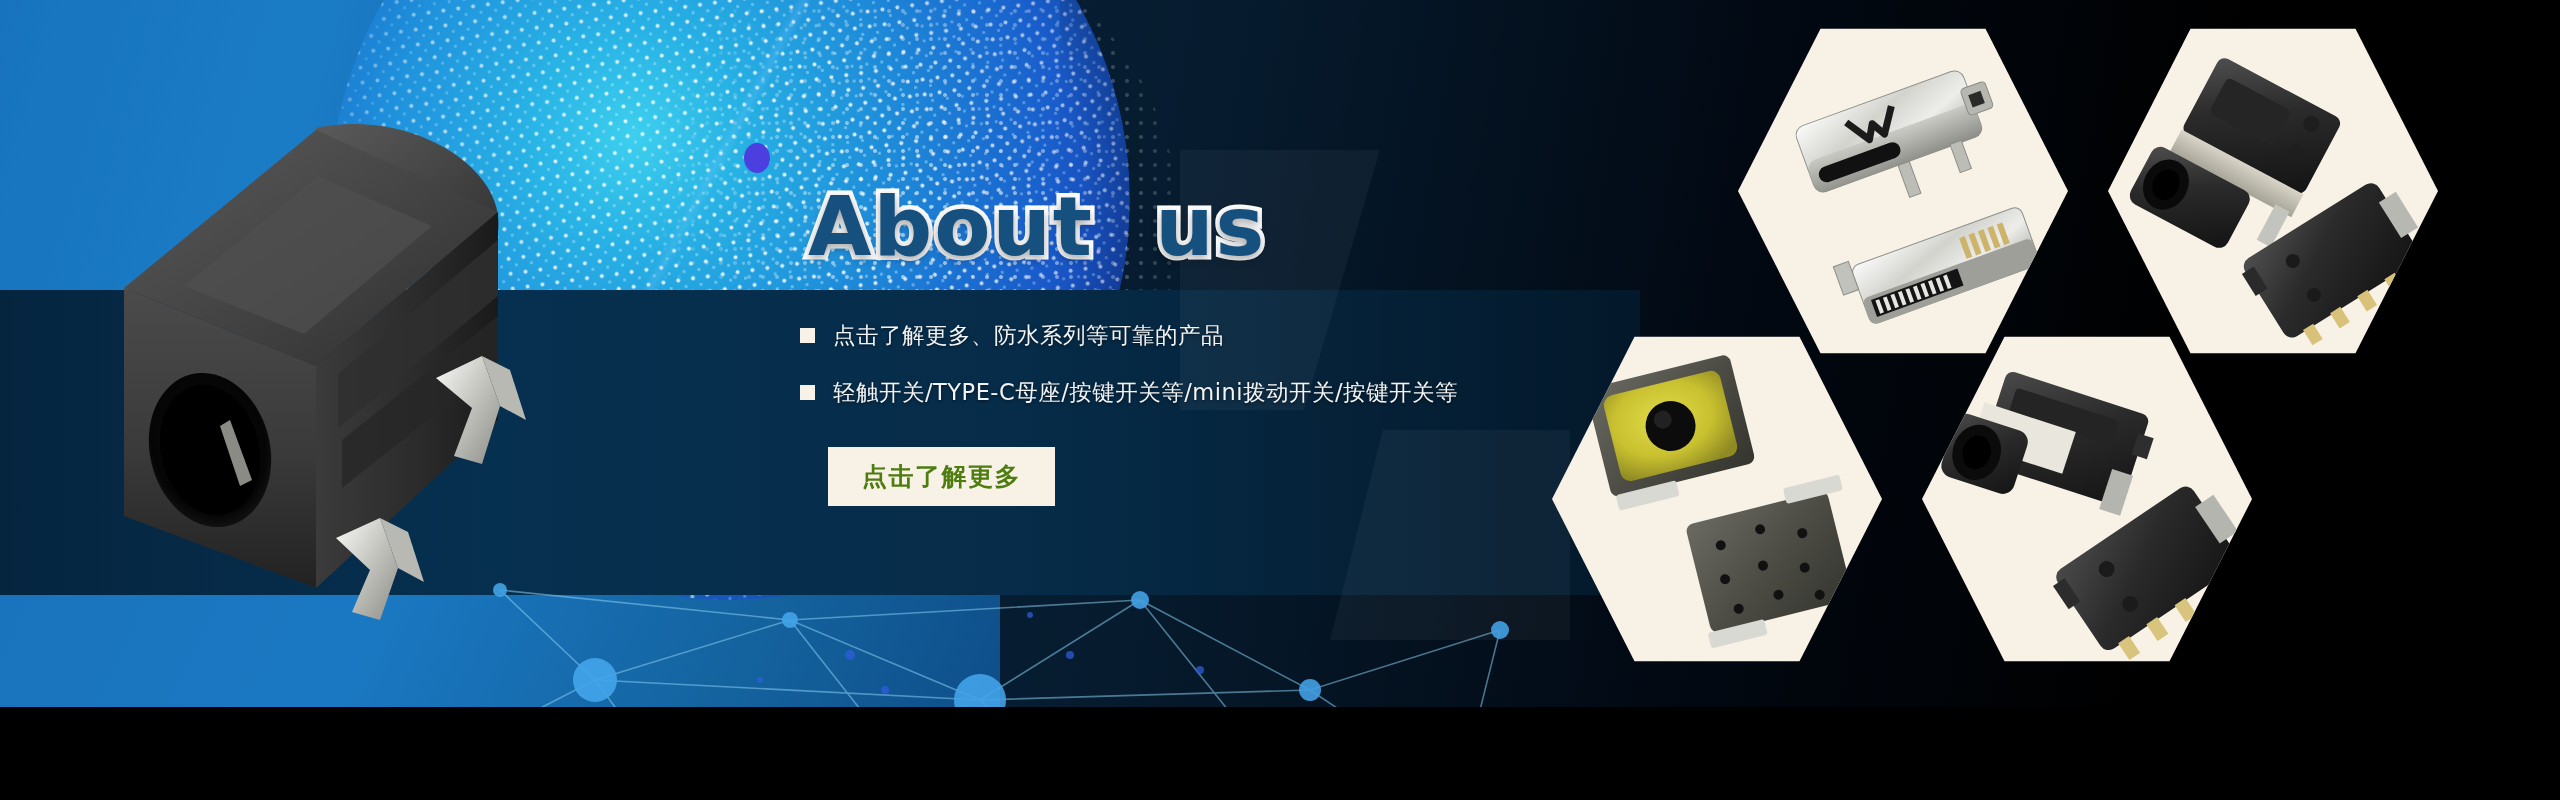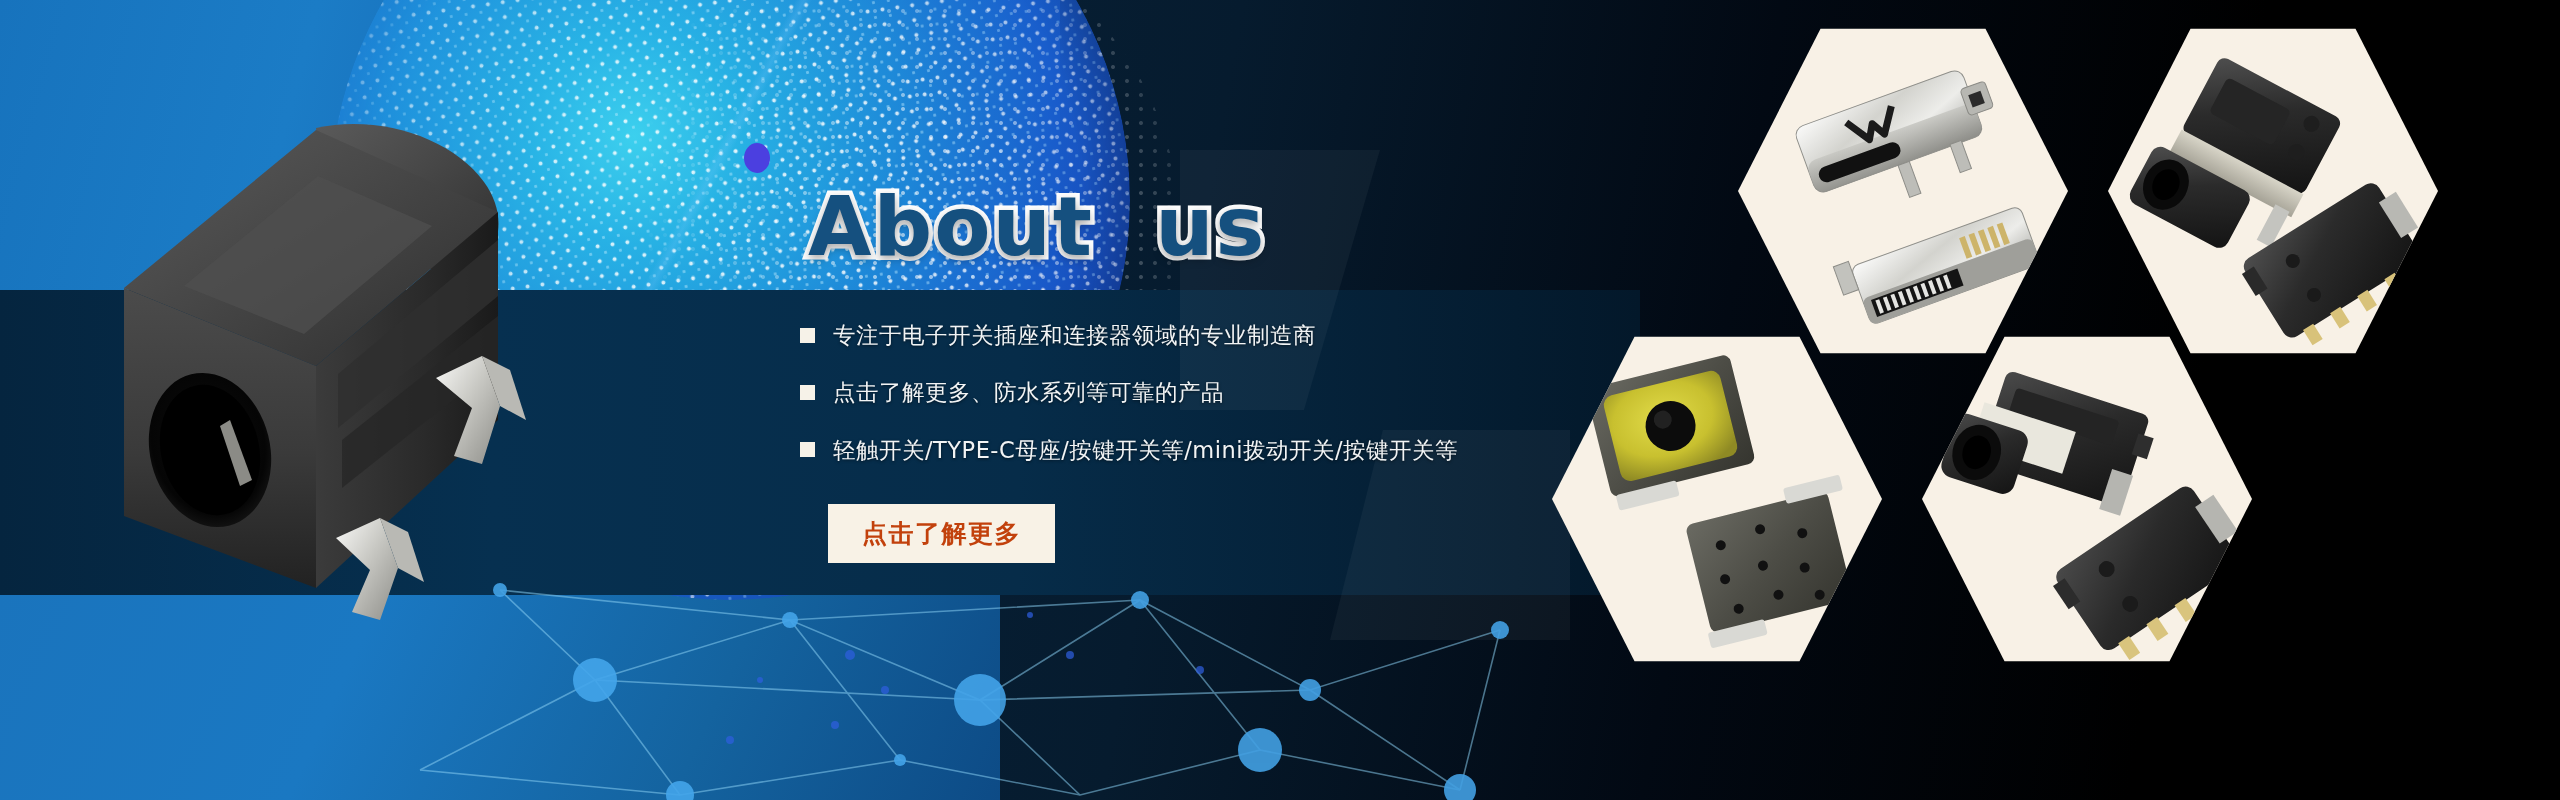--- a/index.html
+++ b/index.html
@@ -1,20 +1,20 @@
 <!DOCTYPE html>
 <html lang="zh"><head>
 <meta charset="utf-8">
 <title>About us Banner</title>
 <style>
   html,body{margin:0;padding:0;background:#000;}
   body{font-family:"Liberation Sans","DejaVu Sans",sans-serif;}
 
   .banner{
-    position:relative;width:2560px;height:800px;overflow:hidden;
+    position:relative;width:2560px;height:707px;overflow:hidden;
     background:#000;
   }
 
   
   .bg-base{
     position:absolute;inset:0;
     background:
       linear-gradient(100deg,#0b1b2b 0%,#07243d 22%,#061b2e 46%,#020913 66%,#000 84%,#000 100%);
   }
   
@@ -111,21 +111,21 @@
   .bullets li{
     display:flex;align-items:center;gap:18px;
     color:#f2f4f5;font-size:22.5px;line-height:1.35;margin-bottom:27px;
     font-family:"DejaVu Sans","Liberation Sans",sans-serif;
     text-shadow:0 1px 3px rgba(0,0,0,.55);
     letter-spacing:.5px;
   }
   .sq{width:15px;height:15px;background:#f6f2e8;flex:0 0 auto;}
   .cta{
     display:inline-block;margin:12px 0 0 28px;
-    background:#f8f2e6;color:#c2410c;
+    background:#f8f2e6;color:#4d7c0f;
     font-size:25px;font-weight:bold;letter-spacing:1.5px;
     padding:13px 34px;border:0;cursor:pointer;
     font-family:"DejaVu Sans","Liberation Sans",sans-serif;
   }
 </style>
 </head>
 <body>
 
 <div class="banner">
 
@@ -225,24 +225,20 @@
     <path d="M256 418 L300 398 L318 448 L300 500 L272 492 L290 450 Z" fill="url(#gPin)"></path>
     <path d="M300 398 L328 412 L344 462 L318 448 Z" fill="#b9b9b4"></path>
   </svg>
 
   <div class="content">
     <h1 class="title">About  us</h1>
 
     <ul class="bullets">
       <li>
         <span class="sq"></span>
-        <span>专注于电子开关插座和连接器领域的专业制造商</span>
-      </li>
-      <li>
-        <span class="sq"></span>
         <span>点击了解更多、防水系列等可靠的产品</span>
       </li>
       <li>
         <span class="sq"></span>
         <span>轻触开关/TYPE-C母座/按键开关等/mini拨动开关/按键开关等</span>
       </li>
     </ul>
 
     <button class="cta">点击了解更多</button>
   </div>

